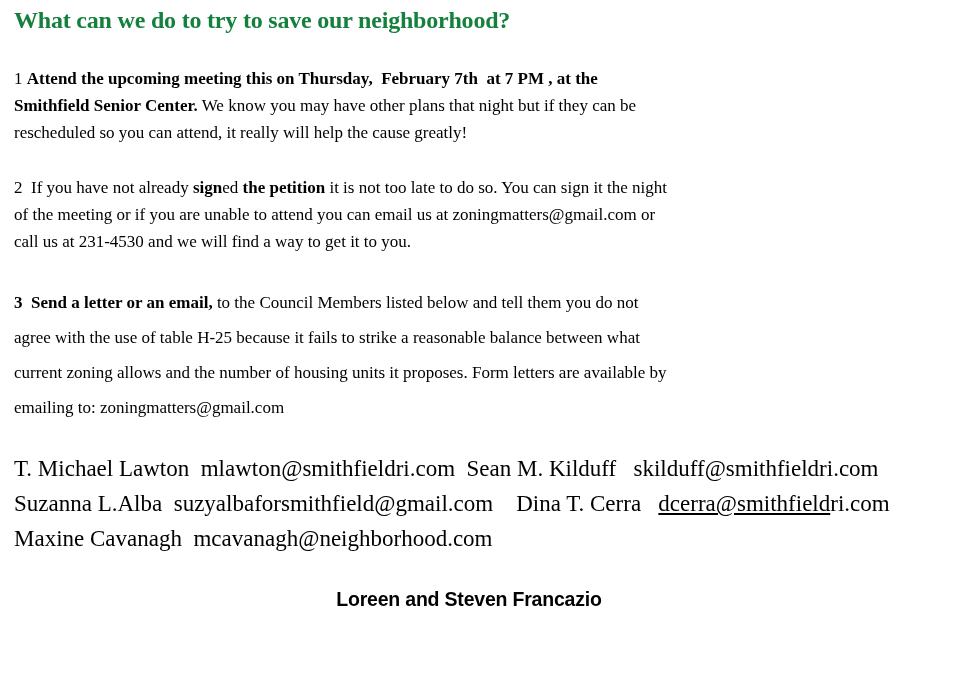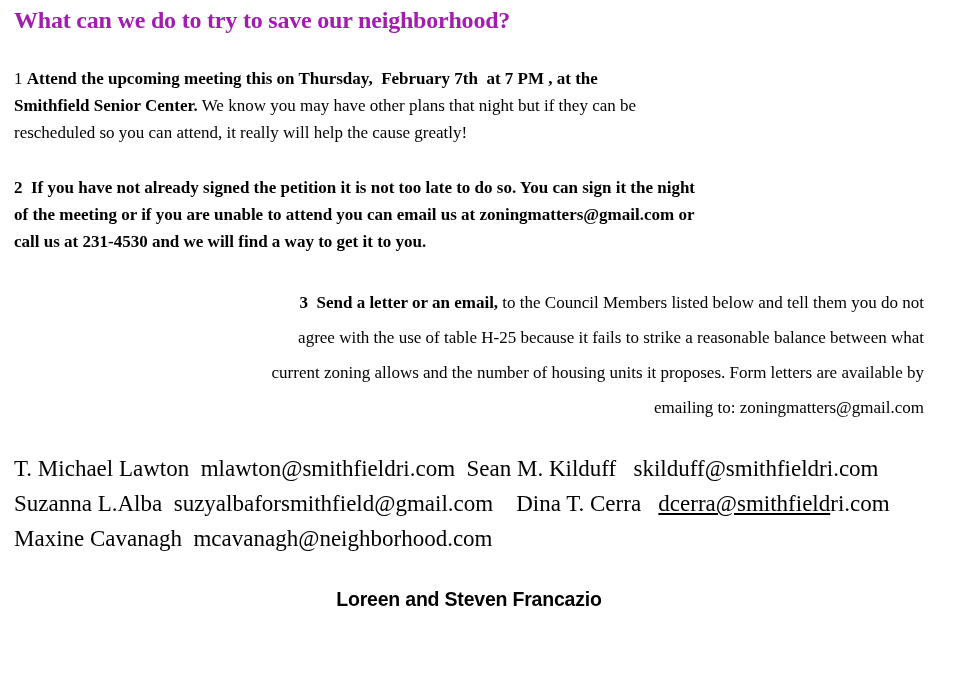--- a/index.html
+++ b/index.html
@@ -20,22 +20,22 @@
     margin: 0;
     letter-spacing: -0.2px;
   }
 
   .para {
     white-space: pre-wrap;
     font-size: 17px;
     margin: 0;
   }
   .p1 { line-height: 27px; margin-top: 31px; }
-  .p2 { line-height: 27px; margin-top: 28px; font-weight: bold; }
-  .p3 { line-height: 35px; margin-top: 30px; text-align: right; }
+  .p2 { line-height: 27px; margin-top: 28px; }
+  .p3 { line-height: 35px; margin-top: 30px; }
 
   .contact-heading {
     font-size: 28px;
     font-weight: bold;
     font-style: italic;
     line-height: 32px;
     margin: 26px 0 0 0;
     letter-spacing: 0.4px;
     word-spacing: 2px;
   }
@@ -57,21 +57,21 @@
     line-height: 24px;
     margin: 31px 0 0 0;
     text-align: center;
   }
 </style>
 </head>
 <body>
 
 <div class="doc">
 
-  <h1 class="title" style="color: #a21caf;">What can we do to try to save our neighborhood?</h1>
+  <h1 class="title" style="color: #15803d;">What can we do to try to save our neighborhood?</h1>
 
   <p class="para p1"><span>1 </span><b>Attend the upcoming meeting this on Thursday,  February 7th  at 7 PM , at the
 Smithfield Senior Center.</b><span> We know you may have other plans that night but if they can be
 rescheduled so you can attend, it really will help the cause greatly!</span></p>
 
   <p class="para p2"><span>2  If you have not already </span><b>sign</b><span>ed </span><b>the petition</b><span> it is not too late to do so. You can sign it the night
 of the meeting or if you are unable to attend you can email us at zoningmatters@gmail.com or
 call us at 231-4530 and we will find a way to get it to you.</span></p>
 
   <p class="para p3"><b>3  Send a letter or an email,</b><span> to the Council Members listed below and tell them you do not

